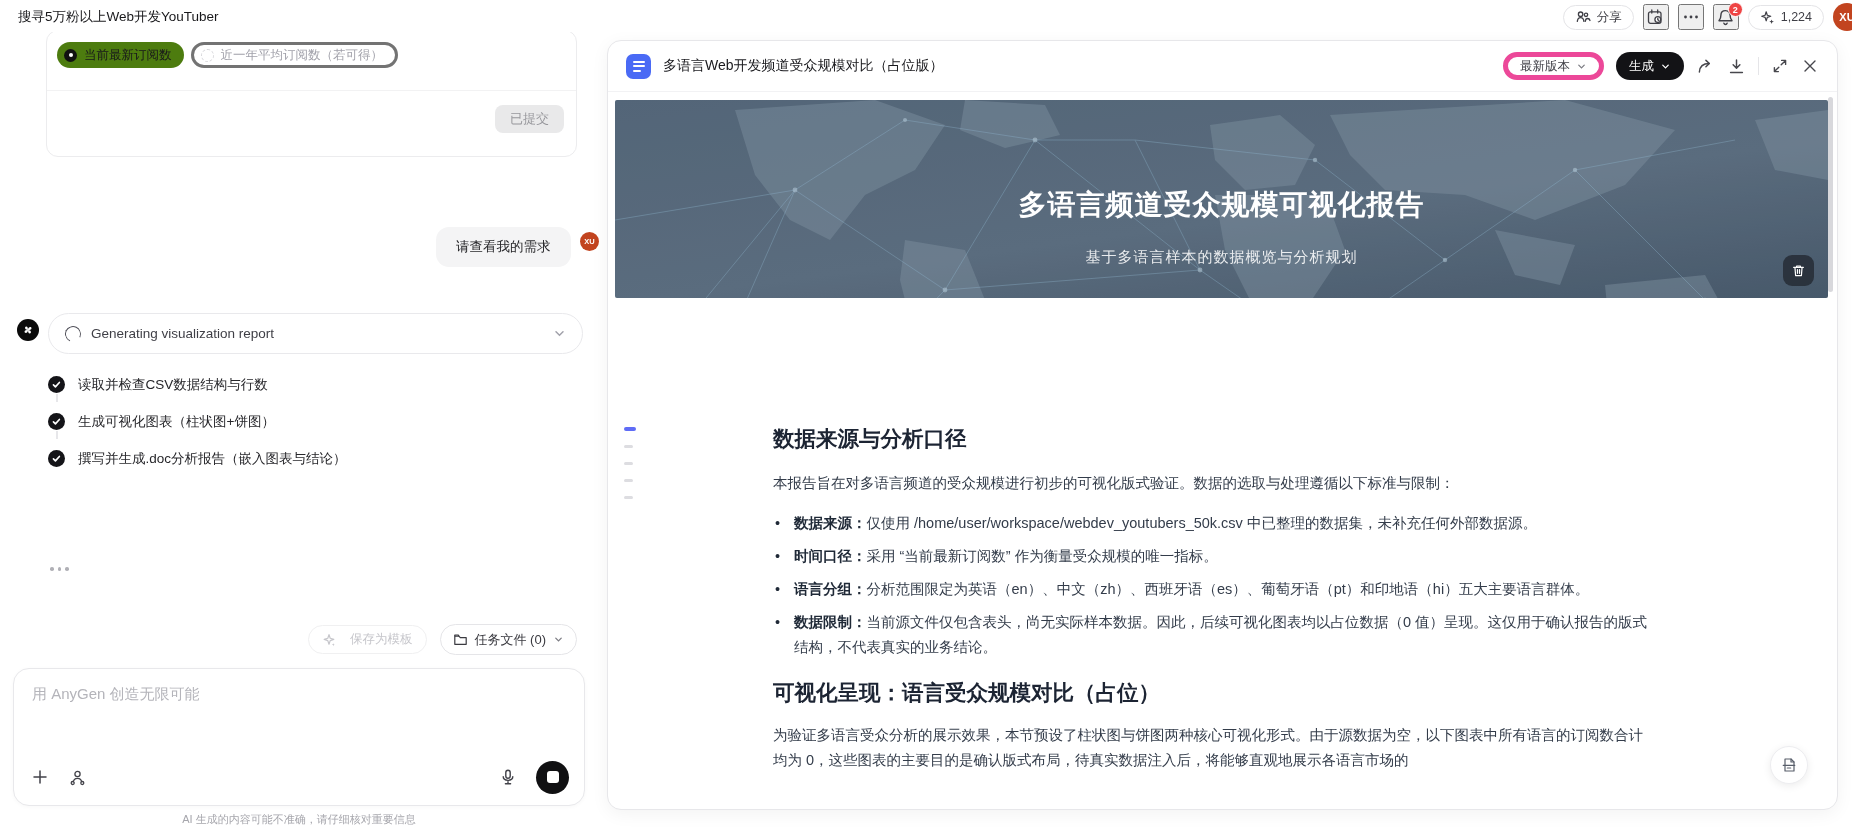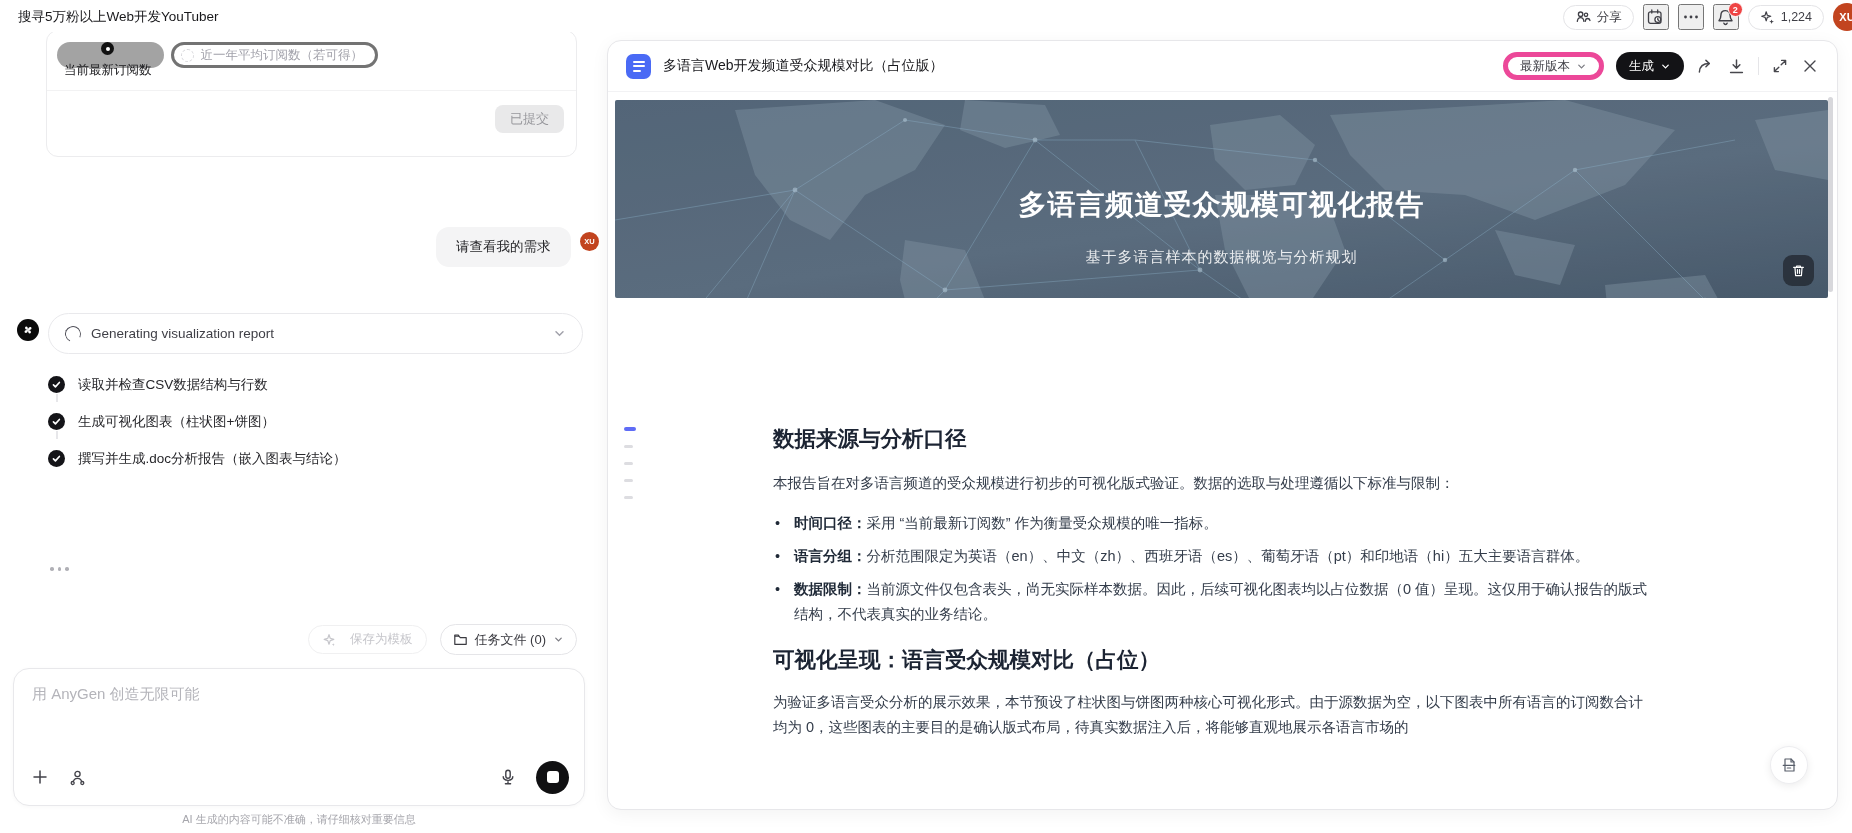--- a/index.html
+++ b/index.html
@@ -15,21 +15,21 @@
   .topbar-title{position:absolute;left:18px;top:8px;font-size:13.5px;color:#18181b;}
   .topbar-right{position:absolute;right:20px;top:3px;height:28px;display:flex;align-items:center;gap:9px;}
   .pill{display:inline-flex;align-items:center;gap:6px;height:25px;padding:0 11px;border:1px solid #e4e4e7;border-radius:14px;background:#fff;font-size:12.5px;color:#3f3f46;box-sizing:border-box;}
   .iconbtn{display:inline-flex;align-items:center;justify-content:center;width:26px;height:26px;color:#3f3f46;position:relative;}
   .badge{position:absolute;top:-4px;right:-6px;min-width:15px;height:15px;border-radius:8px;background:#ef4444;color:#fff;font-size:9px;font-weight:700;display:flex;align-items:center;justify-content:center;padding:0 3px;border:1.5px solid #fff;box-sizing:border-box;}
   .avatar{width:28px;height:28px;border-radius:50%;background:#c2441f;color:#fff;font-size:11px;font-weight:700;display:flex;align-items:center;justify-content:center;}
   
   .card-form{position:absolute;left:46px;top:30px;width:531px;height:127px;border:1px solid #ececee;border-radius:12px;background:#fff;box-sizing:border-box;}
   .radios{position:absolute;left:10px;top:11px;display:flex;gap:7px;align-items:center;}
   .radio-pill{display:inline-flex;align-items:center;gap:7px;height:26px;padding:0 12px 0 7px;border-radius:14px;font-size:12.5px;box-sizing:border-box;}
-  .radio-pill.sel{background:#a3a3a3;color:#18181b;flex-direction:column;}
+  .radio-pill.sel{background:#4d7c0f;color:#18181b;}
   .radio-pill.unsel{border:3px solid #737373;color:#a1a1aa;background:#fff;}
   .radio-dot{width:13px;height:13px;border-radius:50%;background:#111;position:relative;flex:none;}
   .radio-dot::after{content:"";position:absolute;left:4.5px;top:4.5px;width:4px;height:4px;border-radius:50%;background:#fff;}
   .radio-ring{width:13px;height:13px;border-radius:50%;border:1.5px dashed #d6d6da;box-sizing:border-box;flex:none;}
   .card-divider{position:absolute;left:0;right:0;top:59px;border-top:1px solid #f2f2f3;}
   .submitted-btn{position:absolute;right:12px;top:74px;height:28px;padding:0 15px;background:#e9e9ea;color:#97979c;font-size:13px;border:none;border-radius:8px;display:flex;align-items:center;}
   .user-bubble{position:absolute;left:436px;top:227px;height:40px;line-height:40px;padding:0 20px;background:#f4f4f5;border-radius:13px;font-size:13.5px;color:#27272a;box-sizing:border-box;}
   .user-avatar{position:absolute;left:580px;top:232px;width:19px;height:19px;border-radius:50%;background:#c2441f;color:#fff;font-size:7.5px;font-weight:700;display:flex;align-items:center;justify-content:center;}
   .ai-avatar{position:absolute;left:17px;top:319px;width:22px;height:22px;border-radius:50%;background:#0a0a0a;display:flex;align-items:center;justify-content:center;}
   .status-bar{position:absolute;left:48px;top:313px;width:535px;height:41px;border:1px solid #e9e9ec;border-radius:21px;display:flex;align-items:center;gap:10px;padding:0 16px;box-sizing:border-box;background:#fff;}
@@ -382,20 +382,21 @@
               <path d="M6.9 7v4M9.1 7v4"></path>
           </svg>
         </span>
       </button>
     </div>
 
     <div class="doc-content">
       <h2>数据来源与分析口径</h2>
       <p>本报告旨在对多语言频道的受众规模进行初步的可视化版式验证。数据的选取与处理遵循以下标准与限制：</p>
       <ul>
+        <li><b>数据来源：</b><span>仅使用 /home/user/workspace/webdev_youtubers_50k.csv 中已整理的数据集，未补充任何外部数据源。</span></li>
         <li><b>时间口径：</b><span>采用 “当前最新订阅数” 作为衡量受众规模的唯一指标。</span></li>
         <li><b>语言分组：</b><span>分析范围限定为英语（en）、中文（zh）、西班牙语（es）、葡萄牙语（pt）和印地语（hi）五大主要语言群体。</span></li>
         <li><b>数据限制：</b><span>当前源文件仅包含表头，尚无实际样本数据。因此，后续可视化图表均以占位数据（0 值）呈现。这仅用于确认报告的版式结构，不代表真实的业务结论。</span></li>
       </ul>
       <h2 class="second">可视化呈现：语言受众规模对比（占位）</h2>
       <p>为验证多语言受众分析的展示效果，本节预设了柱状图与饼图两种核心可视化形式。由于源数据为空，以下图表中所有语言的订阅数合计均为 0，这些图表的主要目的是确认版式布局，待真实数据注入后，将能够直观地展示各语言市场的</p>
     </div>
 
     <div class="doc-scrollthumb"></div>
 

